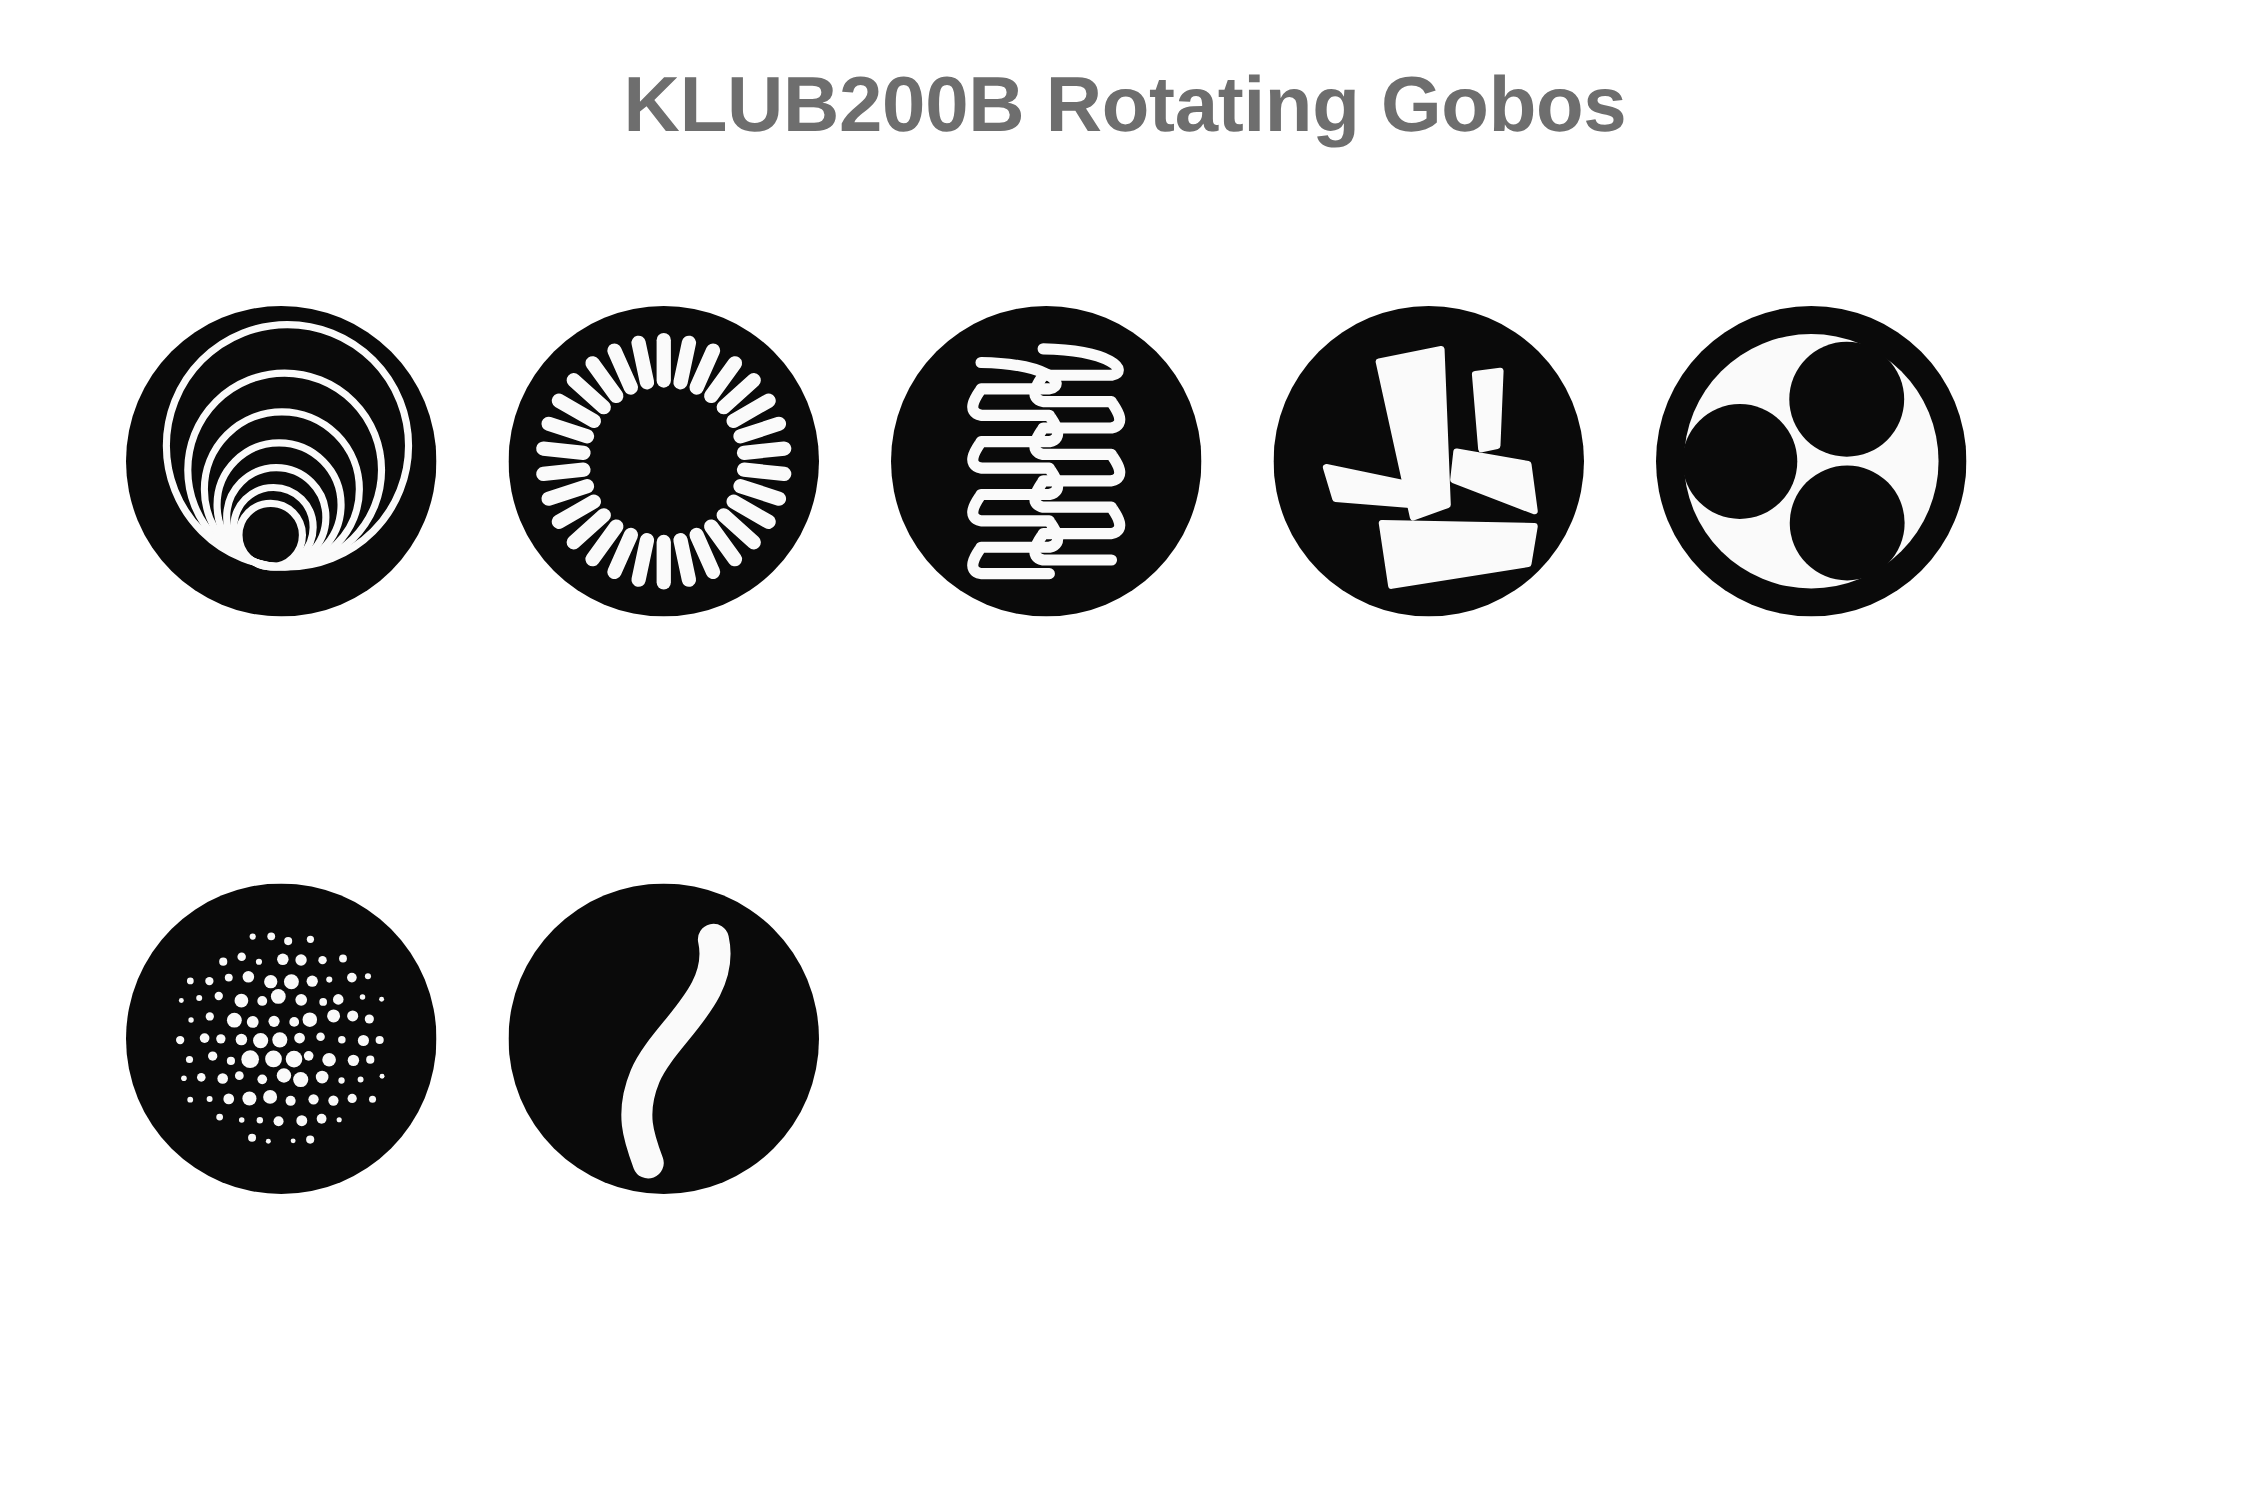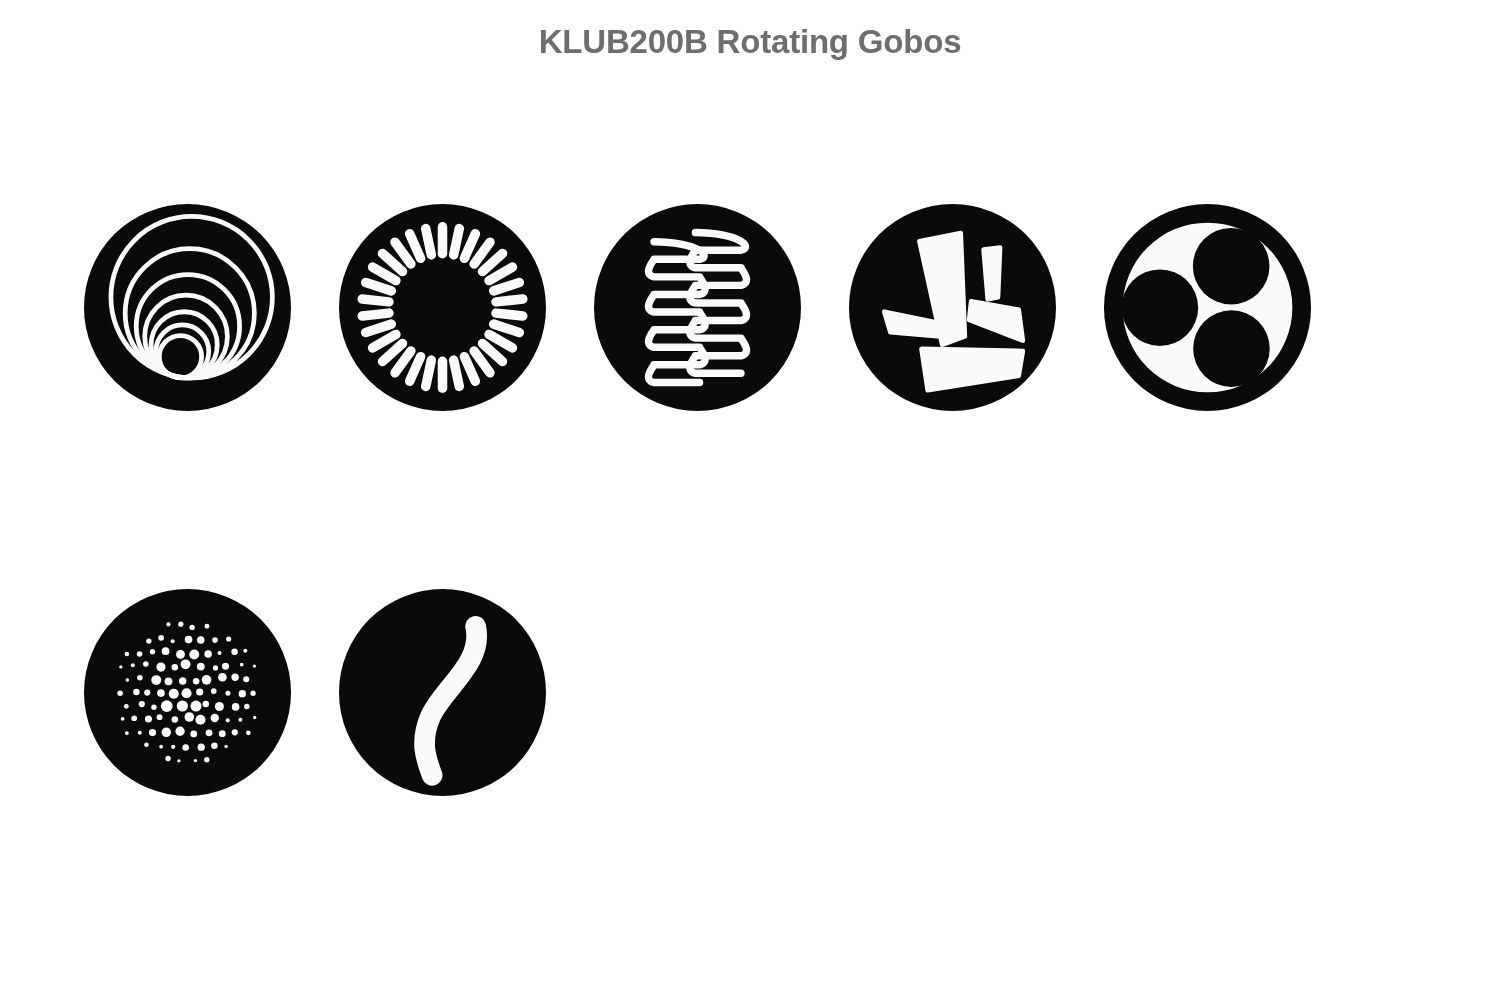--- a/index.html
+++ b/index.html
@@ -9,25 +9,25 @@
   }
   body {
     width: 1500px;
     height: 1000px;
     position: relative;
     overflow: hidden;
     font-family: "Liberation Sans", sans-serif;
   }
   #page-title {
     position: absolute;
-    top: 23px;
+    top: 40px;
     left: 0;
     width: 1500px;
     text-align: center;
-    font-size: 33px;
+    font-size: 52px;
     font-weight: bold;
     letter-spacing: -0.2px;
     color: #6e6e6e;
     font-family: "Liberation Sans", sans-serif;
     white-space: nowrap;
   }
   #gobo-grid {
     position: absolute;
     top: 204px;
     left: 84px;

